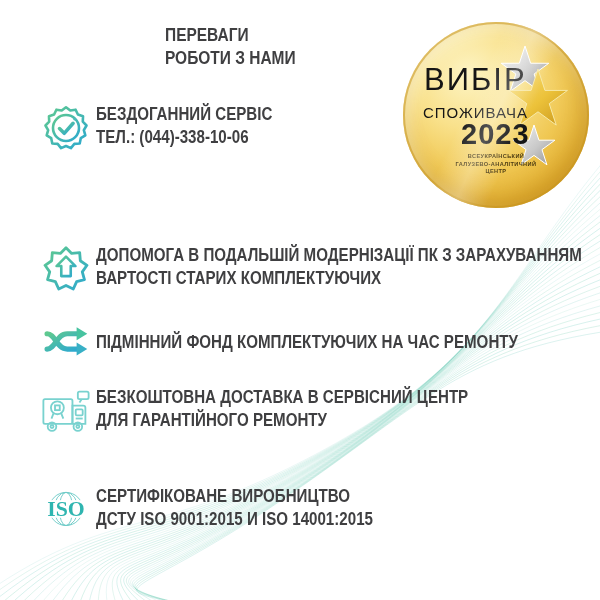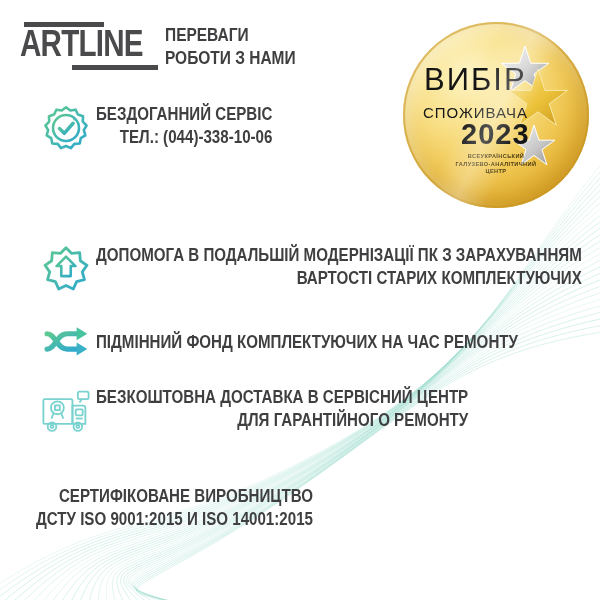--- a/index.html
+++ b/index.html
@@ -26,21 +26,21 @@
   .medal::after{content:"";position:absolute;inset:0;border-radius:50%;
          background:linear-gradient(115deg, rgba(255,255,255,0) 38%, rgba(255,255,255,.28) 50%, rgba(255,255,255,0) 62%);}
   .medal .m1{position:absolute;left:21px;top:40px;font-size:31px;letter-spacing:2px;color:#151515;font-weight:500;}
   .medal .m2{position:absolute;left:20px;top:82px;font-size:15px;letter-spacing:1px;color:#151515;}
   .medal .m3{position:absolute;left:58px;top:96px;font-size:29px;font-weight:bold;color:#151515;letter-spacing:1px;}
   .medal .org{position:absolute;left:0;top:131px;width:100%;text-align:center;
               font-size:5.6px;line-height:7.5px;letter-spacing:.4px;color:#4a3a12;font-weight:bold;}
   .medal svg.stars{position:absolute;left:0;top:0;overflow:visible;}
 
   
-  .benefit{position:absolute;left:36px;display:flex;text-align:right;}
+  .benefit{position:absolute;left:36px;display:flex;}
   .icon-box{width:60px;height:54px;display:flex;align-items:flex-start;justify-content:center;flex:0 0 60px;}
   .btext{color:#3f3f41;font-weight:bold;font-size:18px;line-height:23px;
          transform:scaleX(.84);transform-origin:left top;white-space:nowrap;}
   .accent{color:#35b6c9;}
   .mt1{margin-top:1px;} .mt14{margin-top:14px;} .mt2{margin-top:2px;} .mt15{margin-top:15px;}
 </style>
 </head>
 <body>
 
 <div class="page">
@@ -87,25 +87,20 @@
           <stop offset="1" stop-color="#949494"></stop>
       </linearGradient>
       <linearGradient id="goldG" x1="0" y1="0" x2="1" y2="1">
         <stop offset="0" stop-color="#f9e07e"></stop>
           <stop offset=".55" stop-color="#ecc23a"></stop>
           <stop offset="1" stop-color="#c9961b"></stop>
       </linearGradient>
     </defs>
   </svg>
 
-  <div class="fg logo">
-    <div class="logo-bar top"></div>
-    <div class="logo-text">ARTLINE</div>
-    <div class="logo-bar bottom"></div>
-  </div>
   <div class="fg page-title">
     <div>ПЕРЕВАГИ</div>
     <div>РОБОТИ З НАМИ</div>
   </div>
 
   <div class="fg medal">
     <svg class="stars" width="186" height="186" viewBox="0 0 186 186">
       <polygon transform="translate(122,49)" fill="url(#silverG)" stroke="#ffffff" stroke-width="1" points="0.00,-25.00 5.64,-7.77 23.78,-7.73 9.13,2.97 14.69,20.23 0.00,9.60 -14.69,20.23 -9.13,2.97 -23.78,-7.73 -5.64,-7.77"></polygon>
       <polygon transform="translate(135,78)" fill="url(#goldG)" stroke="#f7e9a8" stroke-width="1" points="0.00,-31.00 6.94,-9.55 29.48,-9.58 11.22,3.65 18.22,25.08 0.00,11.80 -18.22,25.08 -11.22,3.65 -29.48,-9.58 -6.94,-9.55"></polygon>
       <polygon transform="translate(131,125)" fill="url(#silverG)" stroke="#ffffff" stroke-width="1" points="0.00,-22.00 4.94,-6.80 20.92,-6.80 7.99,2.60 12.93,17.80 0.00,8.40 -12.93,17.80 -7.99,2.60 -20.92,-6.80 -4.94,-6.80"></polygon>
@@ -181,19 +176,32 @@
         <polygon points="31,9.5 40,15 31,20.5" fill="#47c3a0"></polygon>
         <polygon points="31,22.5 40,28 31,33.5" fill="#38b0c6"></polygon>
       </svg>
     </div>
     <div class="btext mt15">
       <div>ПІДМІННИЙ ФОНД КОМПЛЕКТУЮЧИХ НА ЧАС РЕМОНТУ</div>
     </div>
   </div>
 
   <div class="fg benefit" style="top:483px">
+    <div class="icon-box">
+      <svg width="56" height="54" viewBox="0 0 54 50" fill="none">
+        <g stroke="#49bdb9" stroke-width=".9" opacity=".8">
+          <circle cx="27" cy="24" r="16"></circle>
+          <ellipse cx="27" cy="24" rx="16" ry="6.5"></ellipse>
+          <ellipse cx="27" cy="24" rx="6.5" ry="16"></ellipse>
+          <ellipse cx="27" cy="24" rx="11.5" ry="16"></ellipse>
+          <path d="M12 17 H42 M12 31 H42"></path>
+        </g>
+        <rect x="6" y="15.5" width="42" height="17" fill="#ffffff"></rect>
+        <text x="27" y="31" text-anchor="middle" font-family="Liberation Serif, serif" font-weight="bold" font-size="21" fill="#2fb5b0">ISO</text>
+      </svg>
+    </div>
     <div class="btext mt2">
       <div>СЕРТИФІКОВАНЕ ВИРОБНИЦТВО</div>
       <div>ДСТУ ISO 9001:2015 И ISO 14001:2015</div>
     </div>
   </div>
 
 </div>
 
 </body></html>

